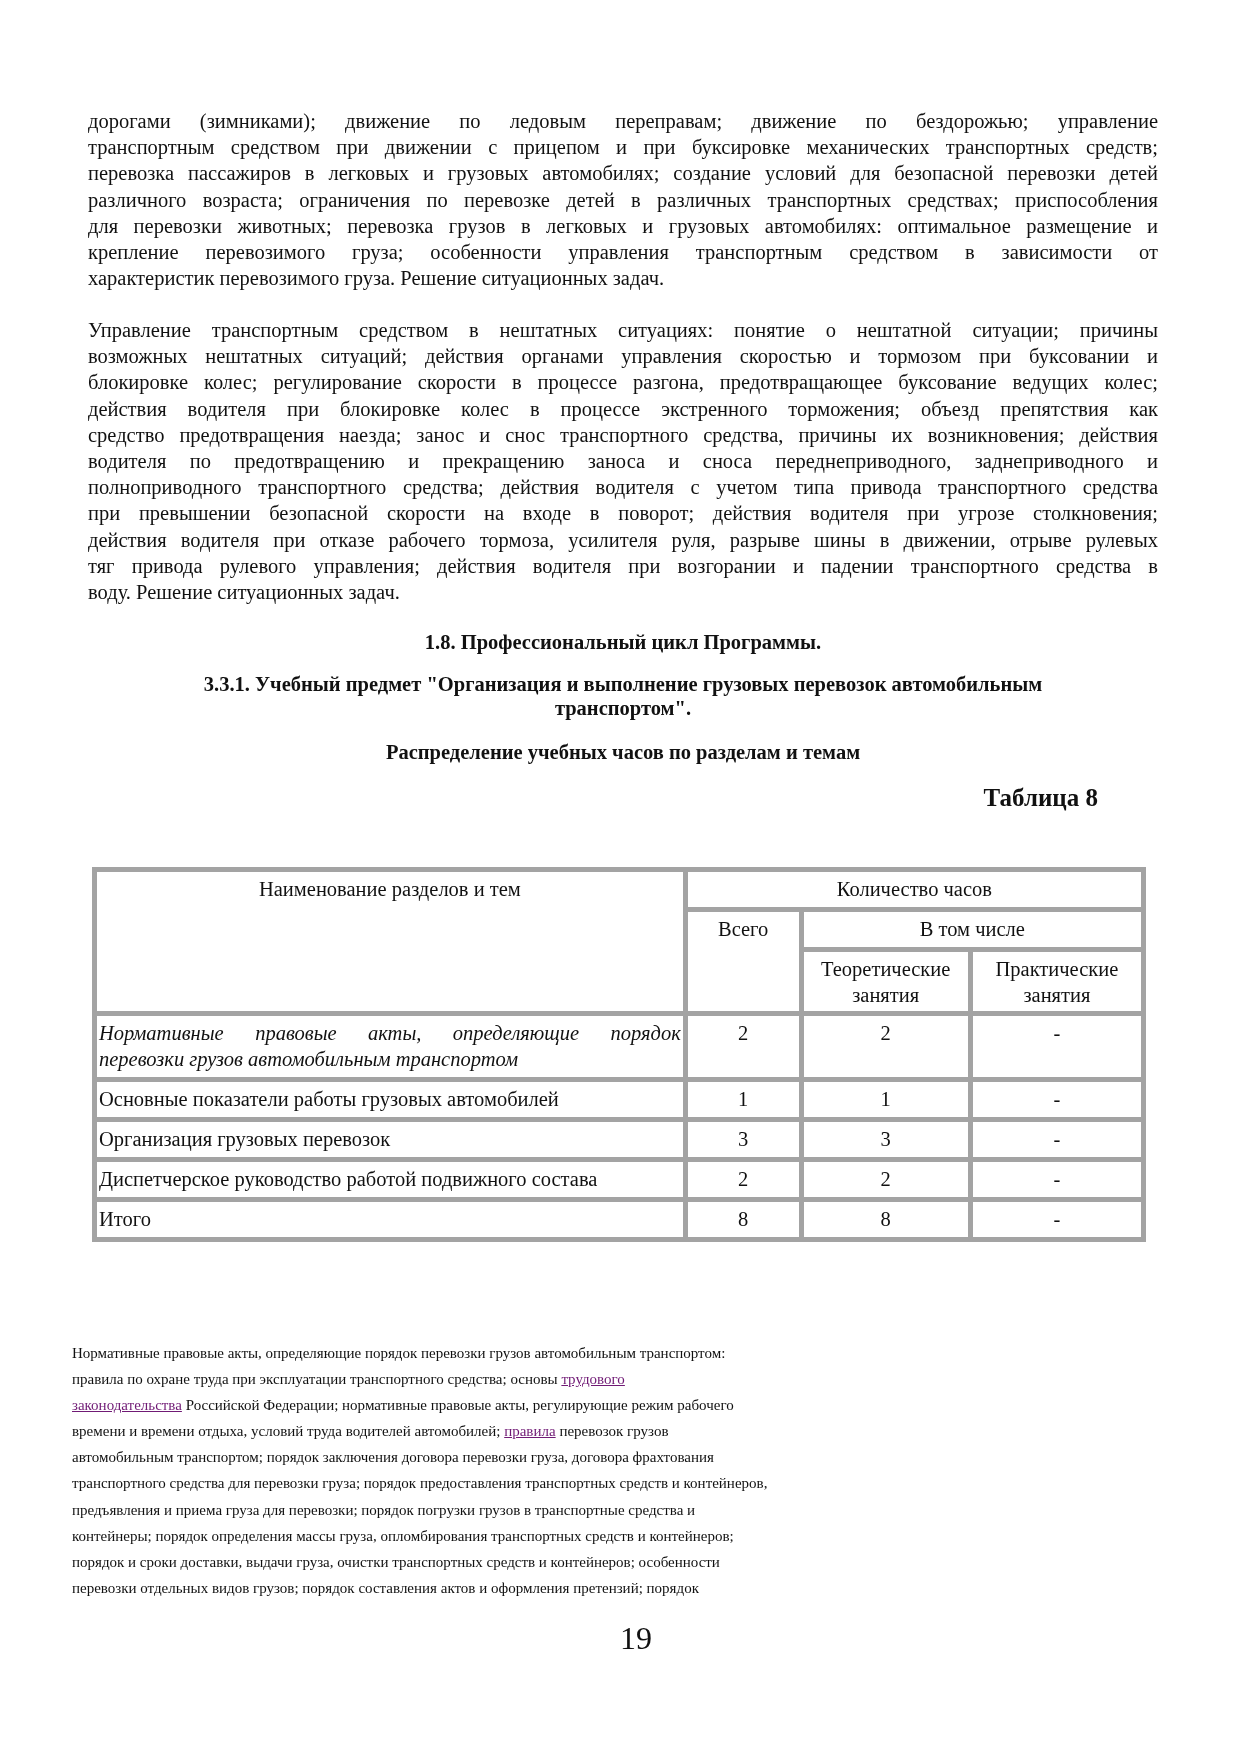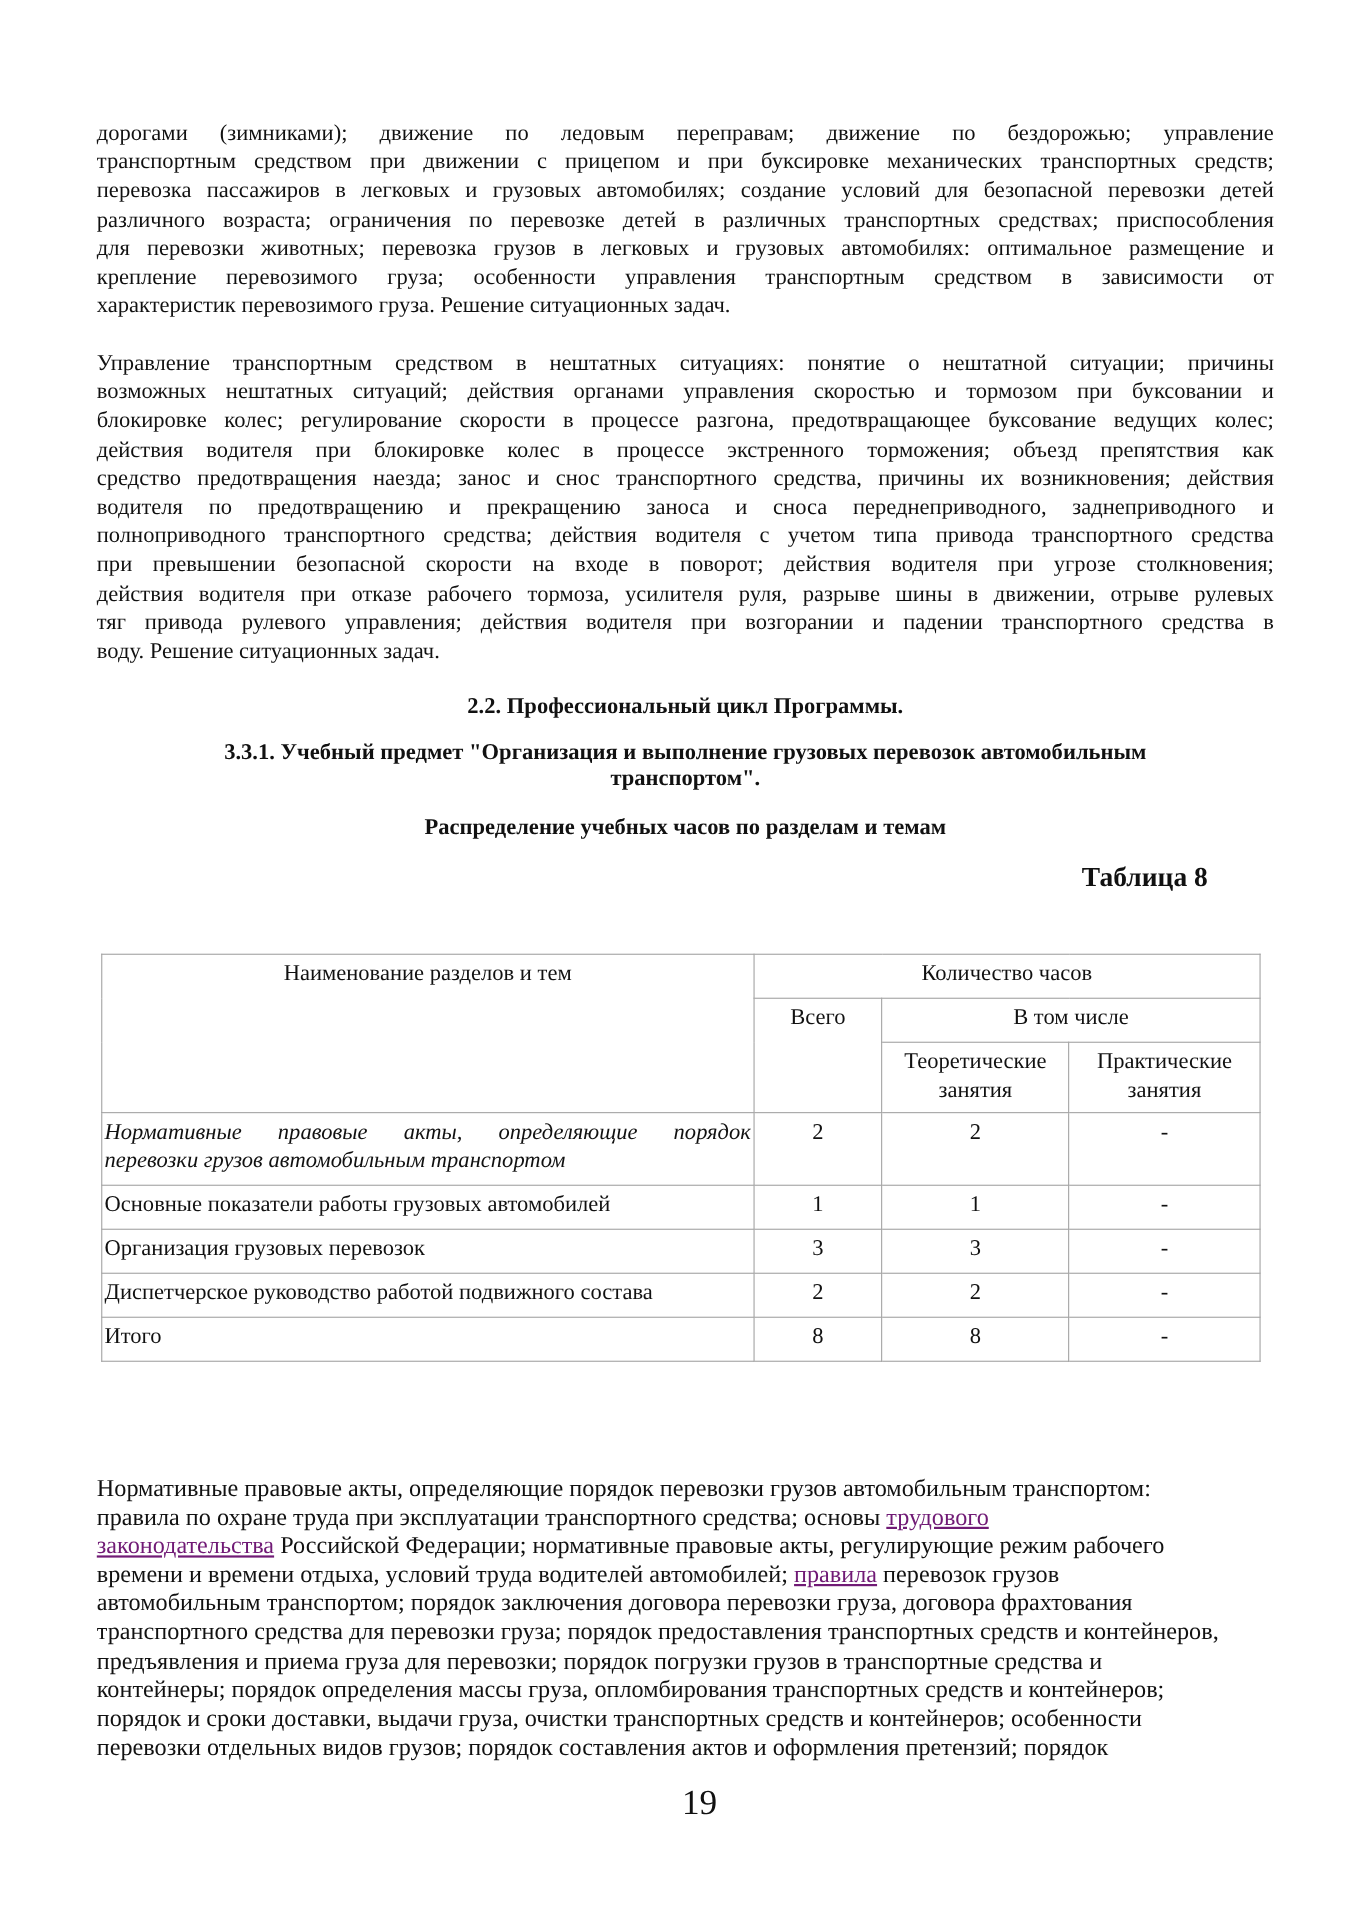--- a/index.html
+++ b/index.html
@@ -7,28 +7,28 @@
          font-family: "Liberation Serif", "DejaVu Serif", serif; color: #111; }
   .page { position: absolute; left: 0; top: 0; width: 1240px; height: 1755px; }
   .para { position: absolute; left: 88px; width: 1070px; font-size: 20.5px; line-height: 26.2px; }
   .para .ln { display: block; text-align: justify; text-align-last: justify; white-space: nowrap; height: 26.2px; }
   .para .ln.last { text-align-last: left; }
   .heading { position: absolute; left: 88px; width: 1070px; text-align: center; font-weight: bold;
              font-size: 20.5px; line-height: 24px; }
   .table-caption { position: absolute; right: 142px; top: 784px; font-weight: bold; font-size: 25px; }
   table.tbl { position: absolute; left: 92px; top: 867px; width: 1054px; border-collapse: collapse;
               font-size: 20.5px; line-height: 26px; }
-  table.tbl td { border: 1px solid #a3a3a3; vertical-align: top; padding: 4px 2px 0 2px; }
+  table.tbl td { border: 5px solid #a3a3a3; vertical-align: top; padding: 4px 2px 0 2px; }
   table.tbl td.c { text-align: center; }
   .h1 { height: 40px; }
   .h2 { height: 40px; }
   .h3 { height: 64px; }
   .r1 { height: 66px; }
   .rN { height: 40px; }
-  .para2 { position: absolute; left: 88px; top: 1340px; width: 1080px; font-size: 22px; line-height: 26.1px; }
+  .para2 { position: absolute; left: 72px; top: 1340px; width: 1080px; font-size: 15px; line-height: 26.1px; }
   .para2 .ln { display: block; white-space: nowrap; height: 26.1px; }
   a.link { color: #701a75; text-decoration: underline; }
   .pagenum { position: absolute; left: 0; width: 1240px; top: 1620px; text-align: center; font-size: 32px; padding-left: 16px; }
   .td-text { text-align: justify; font-style: italic; }
   .td-text .ln { display: block; text-align: justify; text-align-last: justify; white-space: nowrap; }
   .td-text .ln.last { text-align-last: left; }
 </style>
 </head>
 <body>
 
@@ -51,21 +51,21 @@
   <div class="para" style="top:108px;">
     <span class="ln">дорогами (зимниками); движение по ледовым переправам; движение по бездорожью; управление</span>
     <span class="ln">транспортным средством при движении с прицепом и при буксировке механических транспортных средств;</span>
     <span class="ln">перевозка пассажиров в легковых и грузовых автомобилях; создание условий для безопасной перевозки детей</span>
     <span class="ln">различного возраста; ограничения по перевозке детей в различных транспортных средствах; приспособления</span>
     <span class="ln">для перевозки животных; перевозка грузов в легковых и грузовых автомобилях: оптимальное размещение и</span>
     <span class="ln">крепление перевозимого груза; особенности управления транспортным средством в зависимости от</span>
     <span class="ln last">характеристик перевозимого груза. Решение ситуационных задач.</span>
   </div>
 
-  <div class="heading" style="top:630px;">2.2. Профессиональный цикл Программы.</div>
+  <div class="heading" style="top:630px;">1.8. Профессиональный цикл Программы.</div>
   <div class="heading" style="top:672px;">
     <div>3.3.1. Учебный предмет "Организация и выполнение грузовых перевозок автомобильным</div>
     <div>транспортом".</div>
   </div>
   <div class="heading" style="top:740px;">Распределение учебных часов по разделам и темам</div>
   <div class="table-caption">Таблица 8</div>
 
   <table class="tbl">
     <colgroup>
       <col style="width:593px">

